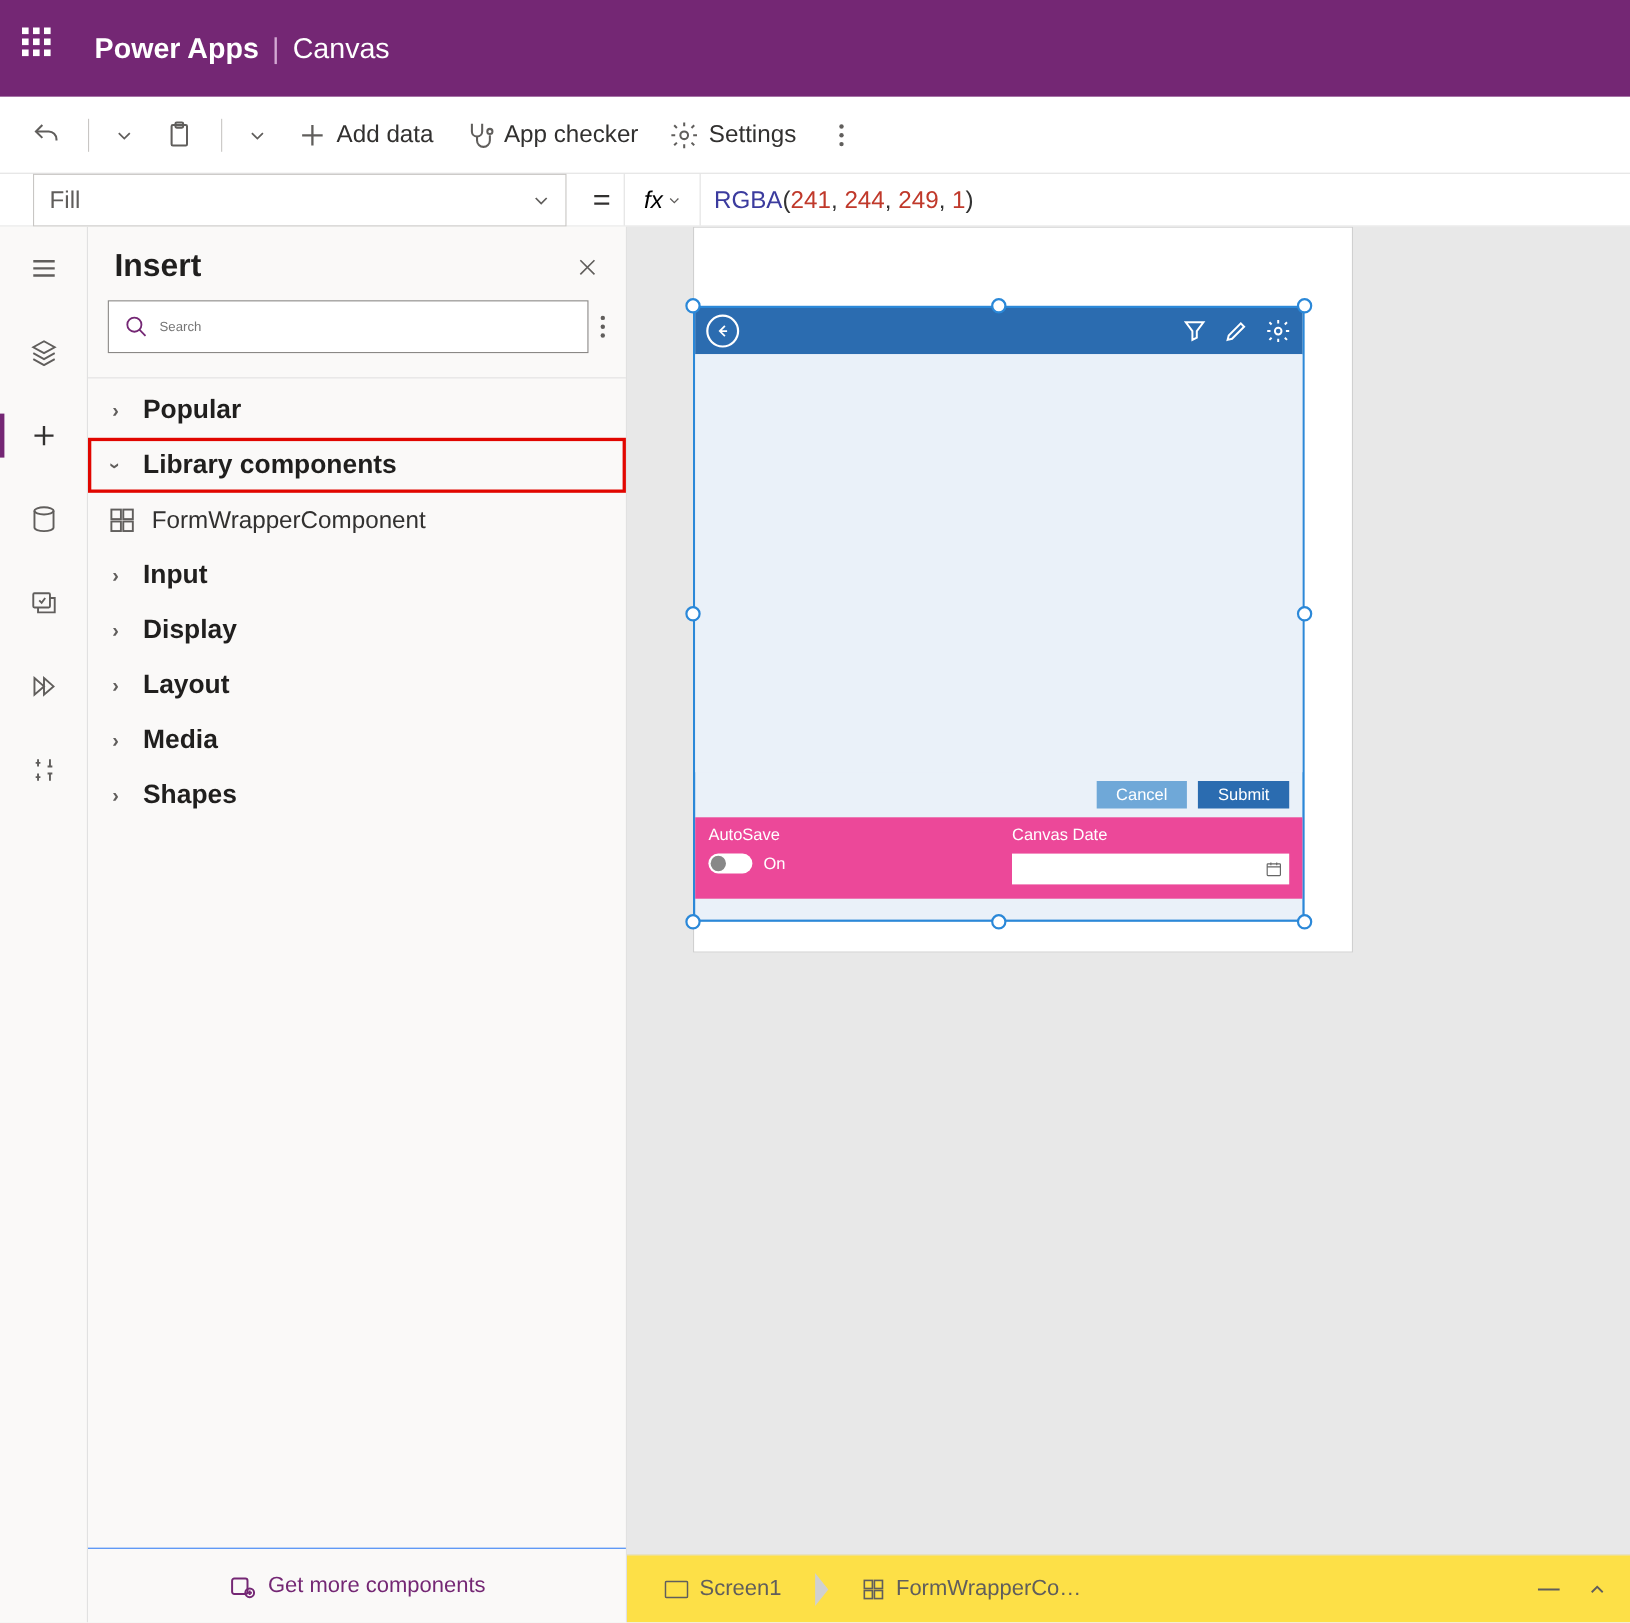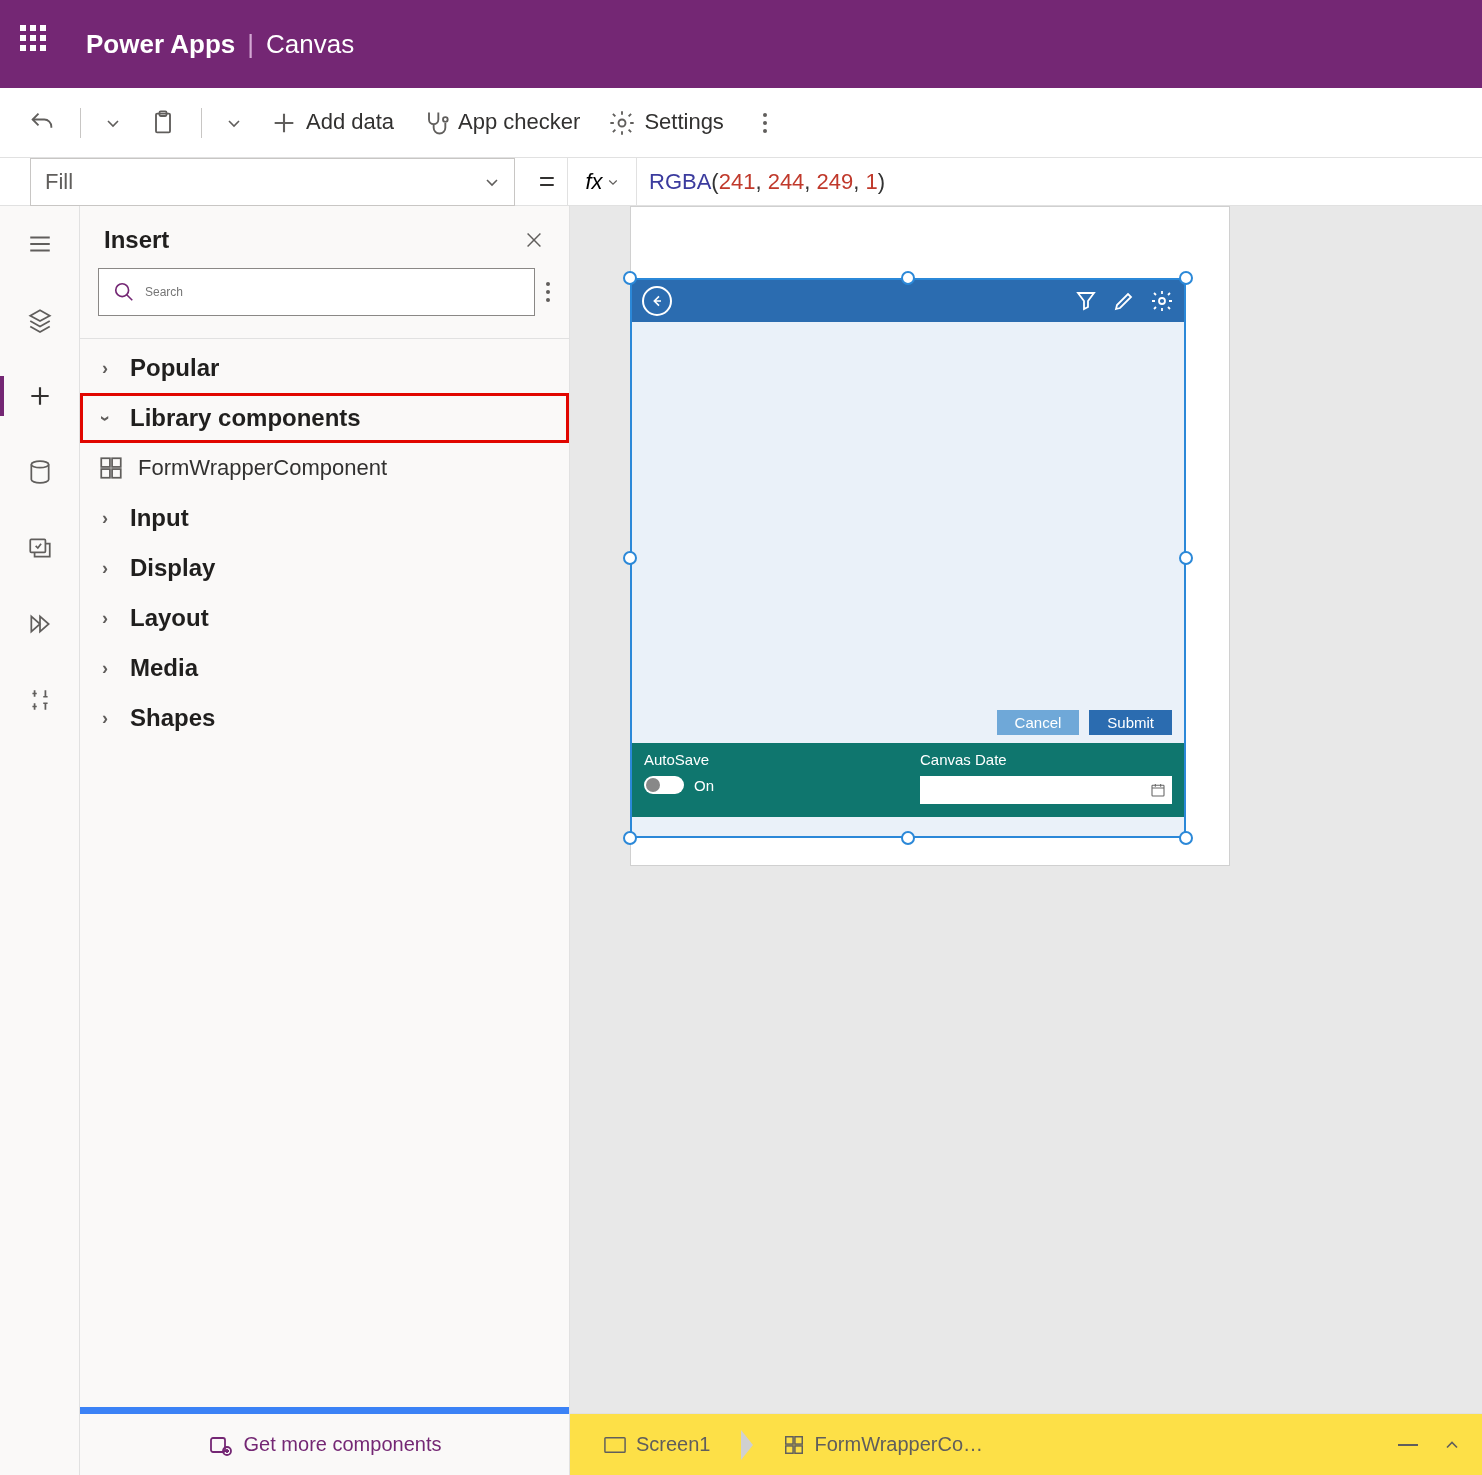--- a/index.html
+++ b/index.html
@@ -31,21 +31,21 @@
 .main { flex:1; display:flex; min-height:0; }
 
 
 .rail { width:80px; background:#faf9f8; border-right:1px solid #e1e1e1; display:flex; flex-direction:column; align-items:center; padding-top:18px; gap:36px; }
 .railbtn { width:40px; height:40px; display:flex; align-items:center; justify-content:center; color:#605e5c; position:relative;}
 .railbtn.active::before { content:""; position:absolute; left:-20px; top:0; bottom:0; width:4px; background:#742774; }
 
 
 .panel { width:490px; background:#faf9f8; border-right:1px solid #e1e1e1; display:flex; flex-direction:column; }
 .panel-head { display:flex; align-items:center; justify-content:space-between; padding:20px 24px 14px 24px; }
-.panel-head h2 { font-size:24px; font-weight:600; color:#201f1e; }
+.panel-head h2 { font-size:29px; font-weight:600; color:#201f1e; }
 .panel-search-row { display:flex; align-items:center; padding:0 18px 22px 18px; gap:10px; }
 .searchbox { flex:1; height:48px; border:1px solid #8a8886; background:#fff; display:flex; align-items:center; padding:0 14px; gap:10px; }
 .searchbox input { border:none; outline:none; font-size:12px; flex:1; background:transparent; }
 .panel-list { padding:4px 0 0 0; border-top:1px solid #e1e1e1;}
 .cat { display:flex; align-items:center; gap:14px; padding:8px 14px; font-size:24px; font-weight:600; color:#201f1e; min-height:50px; cursor:pointer;}
 .cat.sub { font-weight:400; font-size:22px; padding-left:18px; color:#323130;}
 .cat .chev { width:22px; text-align:center; color:#605e5c; font-size:18px;}
 .cat.highlight { outline:3px solid #e10600; outline-offset:-3px;}
 .comp-icon { width:26px; height:26px; color:#605e5c;}
 
@@ -58,28 +58,28 @@
 .formcomp { position:absolute; left:0; top:0; right:0; bottom:0; background:#eaf1f9; border:2px solid #2b88d8;}
 .formcomp .topbar { height:42px; background:#2b6cb0; display:flex; align-items:center; justify-content:space-between; padding:0 10px; color:#fff;}
 .topbar .circle { width:30px; height:30px; border:2px solid #fff; border-radius:50%; display:flex; align-items:center; justify-content:center;}
 .topbar .right { display:flex; gap:14px; }
 .topbar .tb-icon { width:24px; height:24px; }
 .formcomp .body { flex:1; background:#eaf1f9; height:380px;}
 .formcomp .btnrow { display:flex; justify-content:flex-end; gap:10px; padding:8px 12px; }
 .formcomp .btn2 { padding:4px 18px; color:#fff; font-size:15px; }
 .btn-cancel { background:#6fa8d8; }
 .btn-submit { background:#2b6cb0; }
-.formcomp .bottom { height:74px; background:#0f766e; color:#fff; display:flex; font-size:15px; }
+.formcomp .bottom { height:74px; background:#ec4899; color:#fff; display:flex; font-size:15px; }
 .bottom .col { flex:1; padding:8px 12px; display:flex; flex-direction:column; gap:8px;}
 .toggle { width:40px; height:18px; background:#fff; border-radius:9px; position:relative;}
 .toggle::after{content:"";position:absolute;left:2px;top:2px;width:14px;height:14px;background:#888;border-radius:50%;}
 .datebox { background:#fff; height:28px; display:flex; align-items:center; justify-content:flex-end; padding-right:6px;}
 
 
-.panel-footer { margin-top:auto; height:68px; border-top:7px solid #3b82f6; display:flex; align-items:center; justify-content:center; gap:12px; color:#742774; font-size:20px;}
+.panel-footer { margin-top:auto; height:68px; border-top:1px solid #3b82f6; display:flex; align-items:center; justify-content:center; gap:12px; color:#742774; font-size:20px;}
 
 
 .breadcrumb { position:absolute; left:0; right:0; bottom:0; height:62px; background:#fde047; border-top:1px solid #e1e1e1; display:flex; align-items:center; padding:0 20px; gap:16px; font-size:20px; color:#605e5c;}
 .crumb { display:flex; align-items:center; gap:10px; padding:6px 14px; position:relative;}
 .crumb-sep { width:0; height:0; border-top:15px solid transparent; border-bottom:15px solid transparent; border-left:12px solid #d0d0d0;}
 .bc-right { margin-left:auto; display:flex; gap:24px; align-items:center;}
 
 svg { display:block; }
 </style>
 </head>

